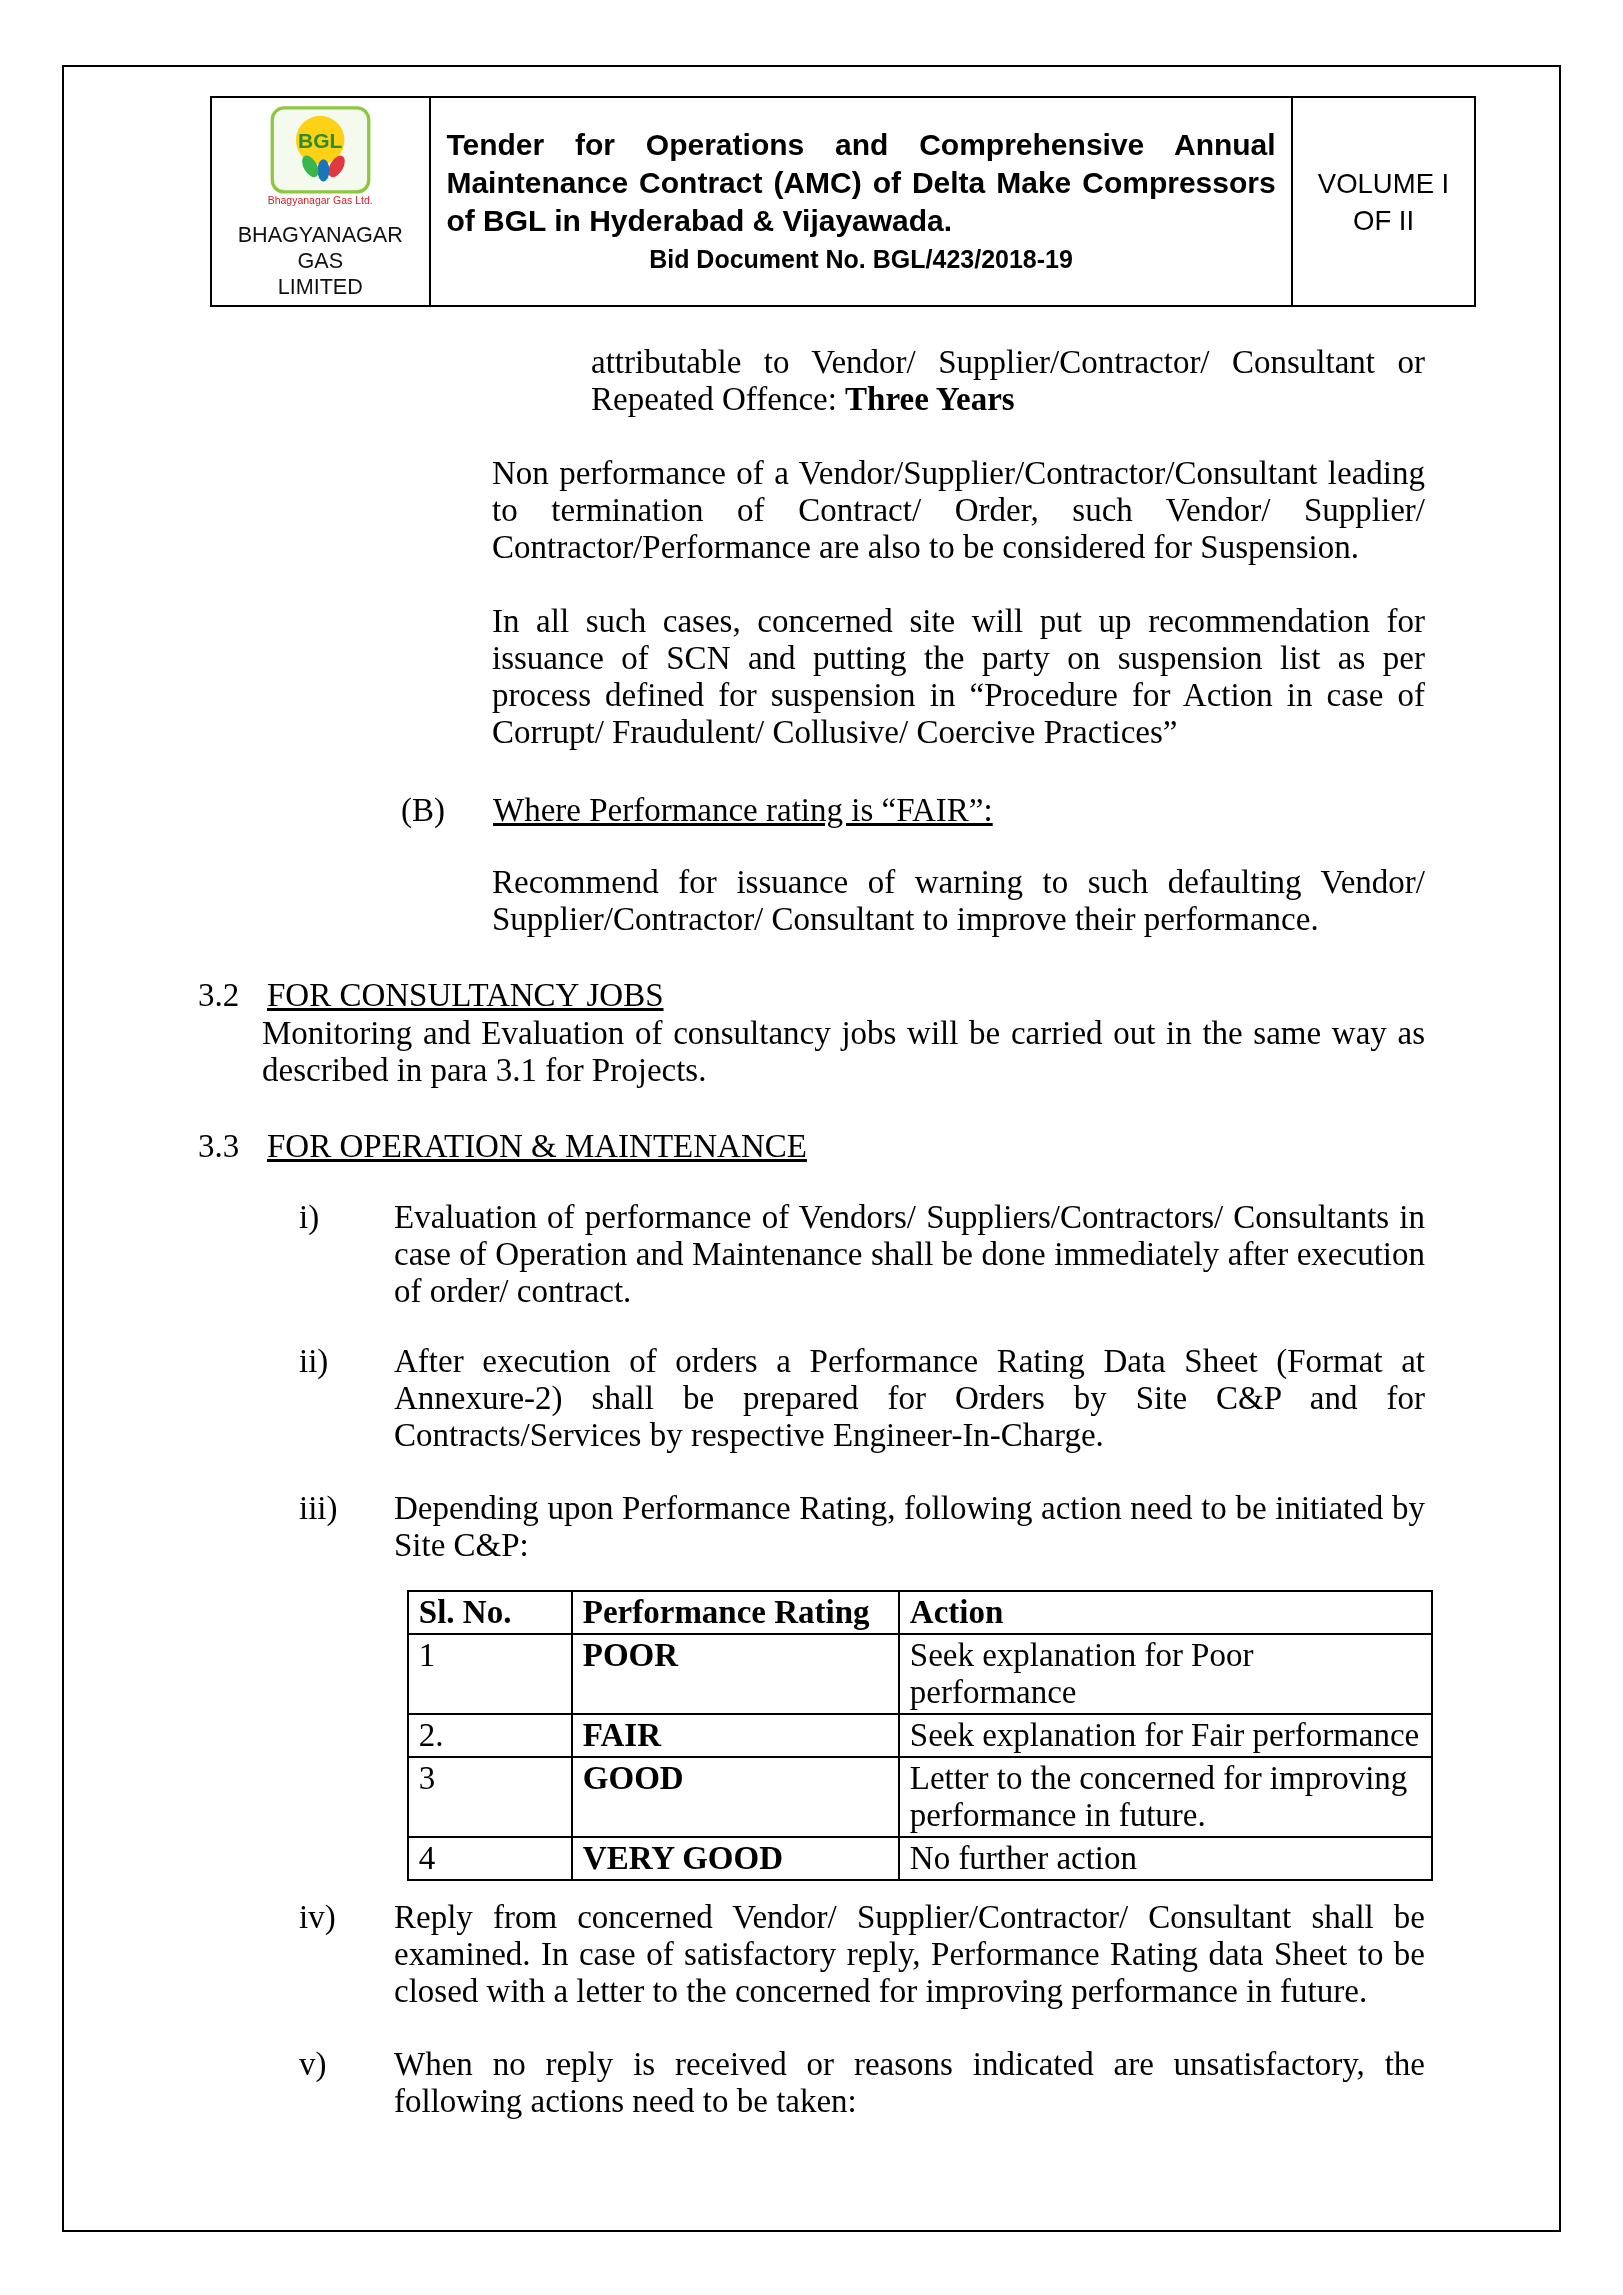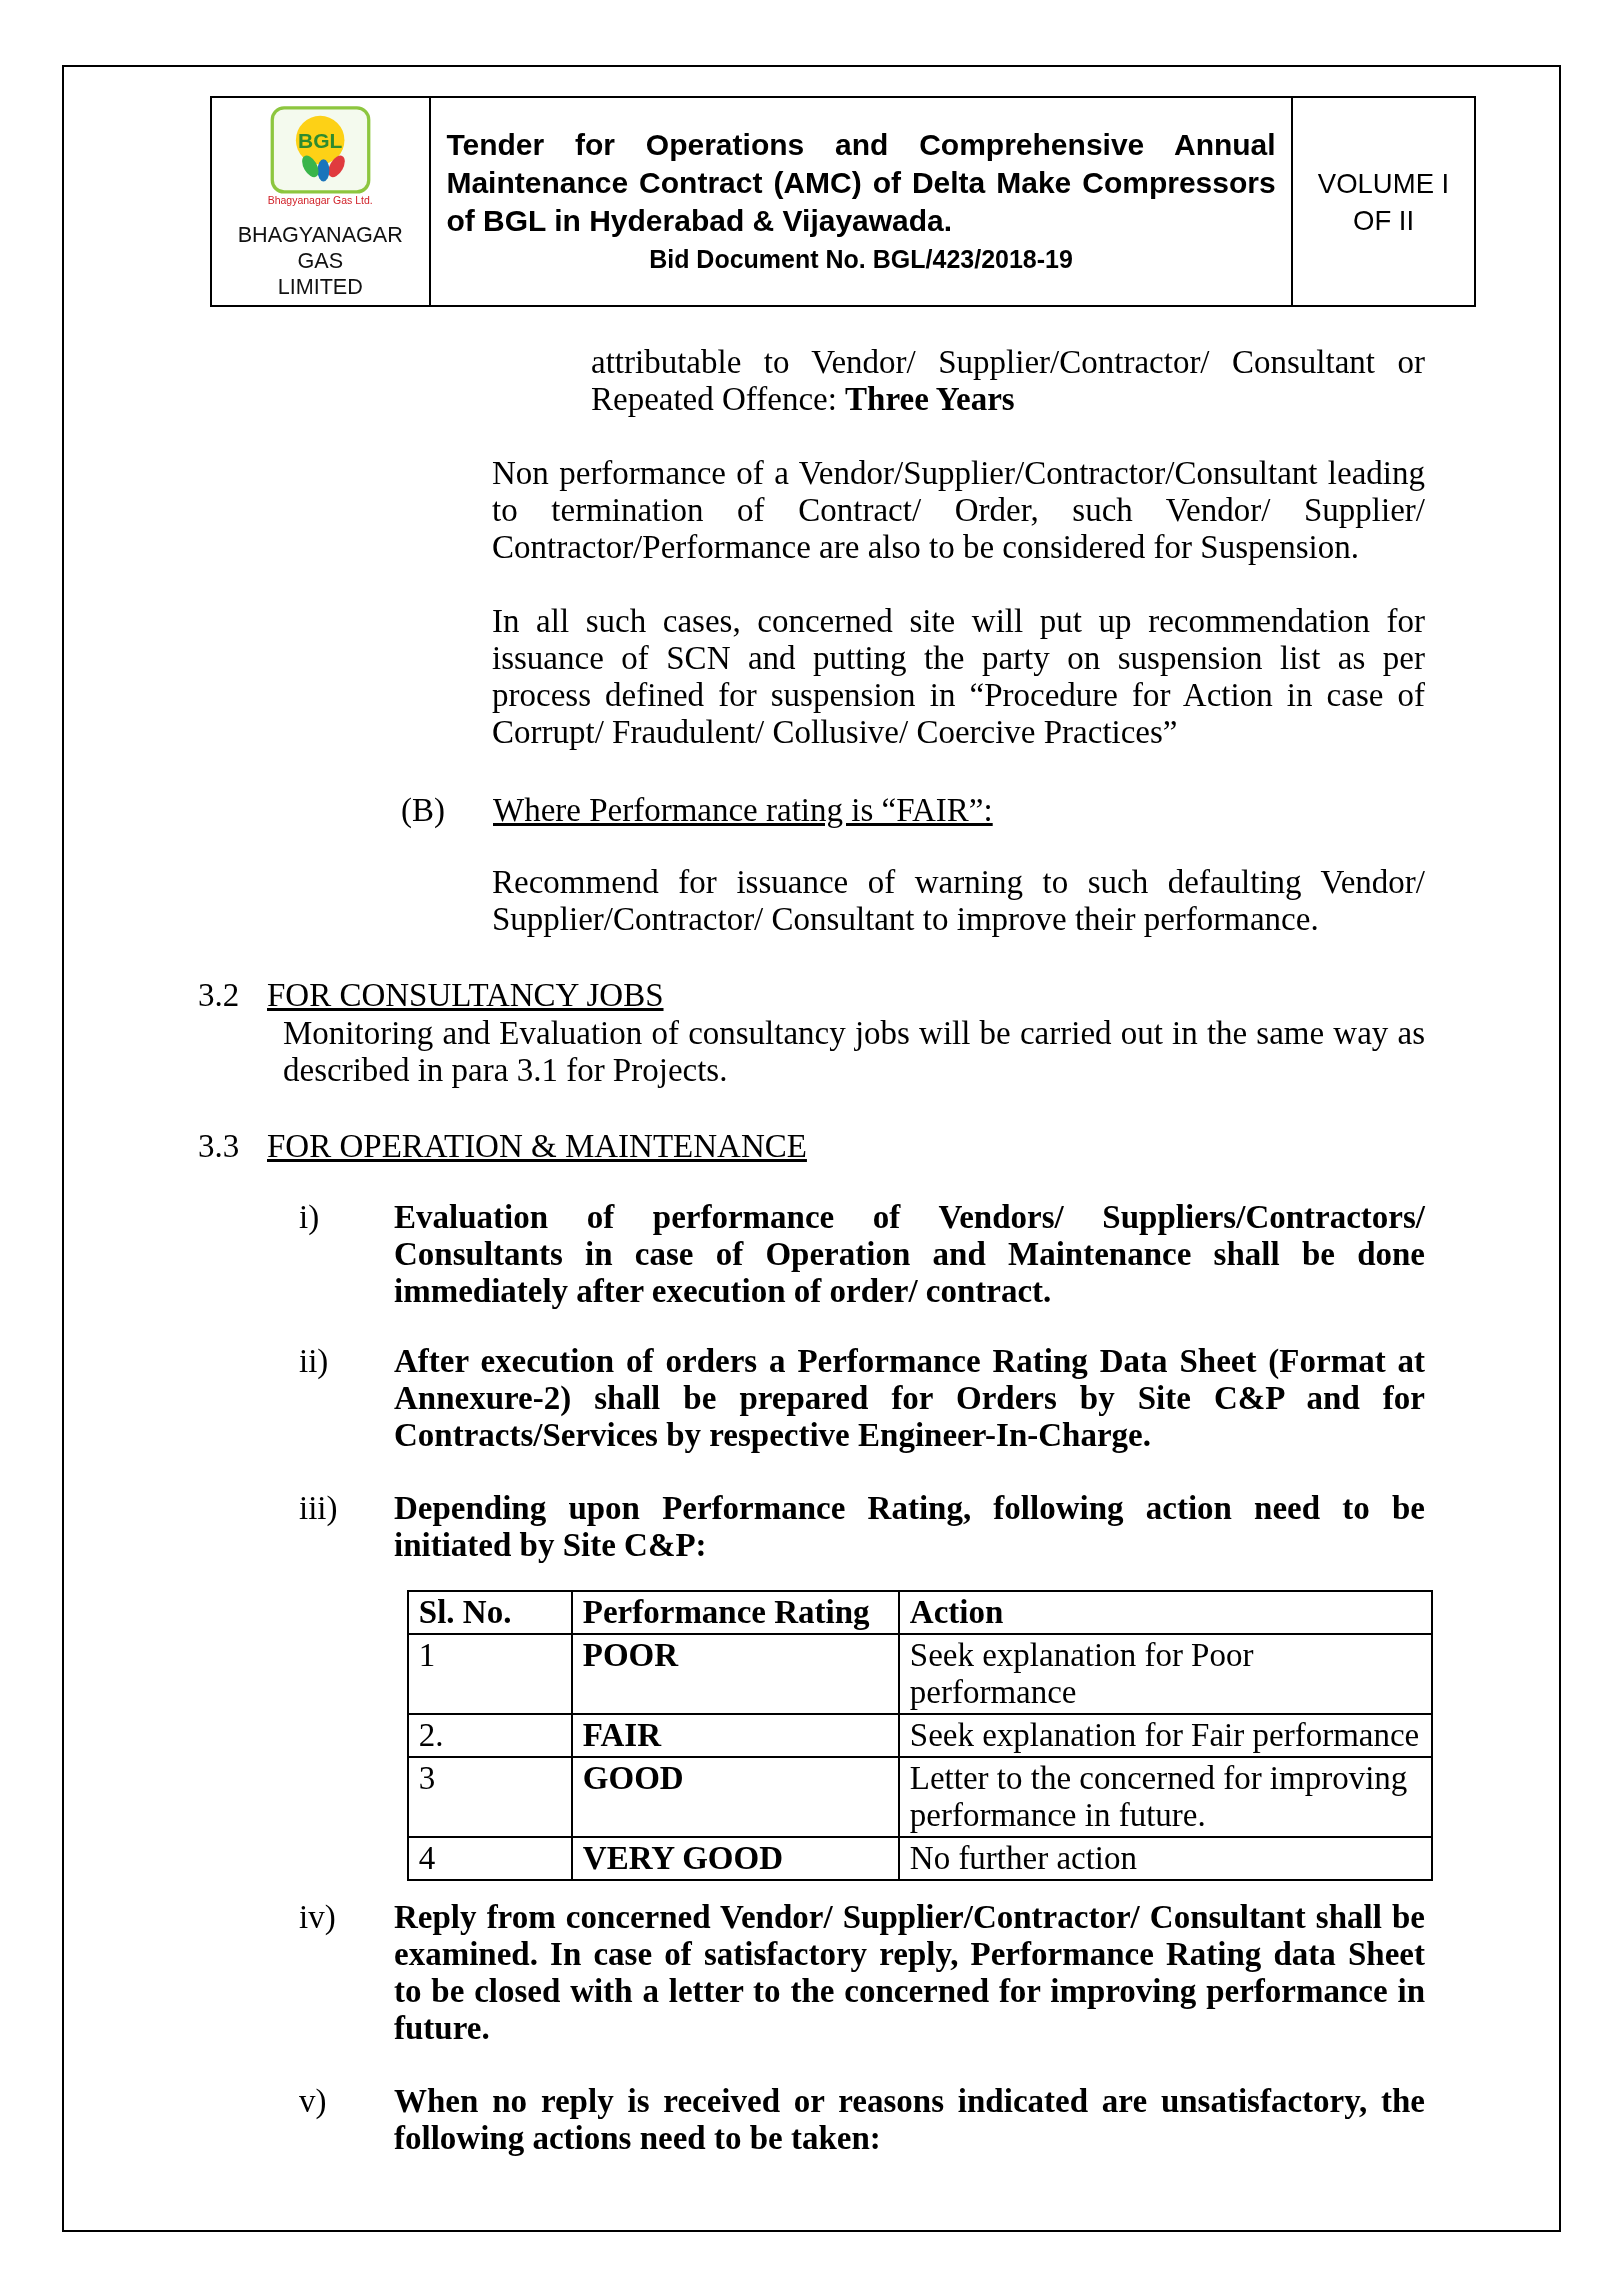--- a/index.html
+++ b/index.html
@@ -54,25 +54,25 @@
   .p-attr { margin-left: 393px; margin-top: 37px; }
   .p-ind  { margin-left: 294px; margin-top: 37px; }
   .p-ind-b { margin-left: 294px; margin-top: 35px; }
   .b-row  { margin-left: 203px; margin-top: 41px; display: flex; line-height: 37px; }
   .b-marker { flex: 0 0 92px; }
   .underl { text-decoration: underline; }
   .bold { font-weight: bold; }
 
   .section-head { margin-top: 39px; display: flex; line-height: 37px; }
   .sec-num { flex: 0 0 69px; }
-  .sec-body { margin-left: 85px; margin-top: 1.3px; text-align: justify; line-height: 37px; }
+  .sec-body { margin-left: 64px; margin-top: 1.3px; text-align: justify; line-height: 37px; }
 
   .list-item { margin-left: 101px; display: flex; }
   .li-marker { flex: 0 0 95px; line-height: 37px; }
-  .li-text { flex: 1; text-align: justify; line-height: 37px; font-weight: bold; }
+  .li-text { flex: 1; text-align: justify; line-height: 37px; }
   .mt-52 { margin-top: 34px; }
   .mt-50 { margin-top: 33px; }
   .mt-55 { margin-top: 36px; }
   .mt-40 { margin-top: 18px; }
 
   
   .rating-table {
     border-collapse: collapse;
     margin: 26px 0 0 209px;
     width: 1024px;

